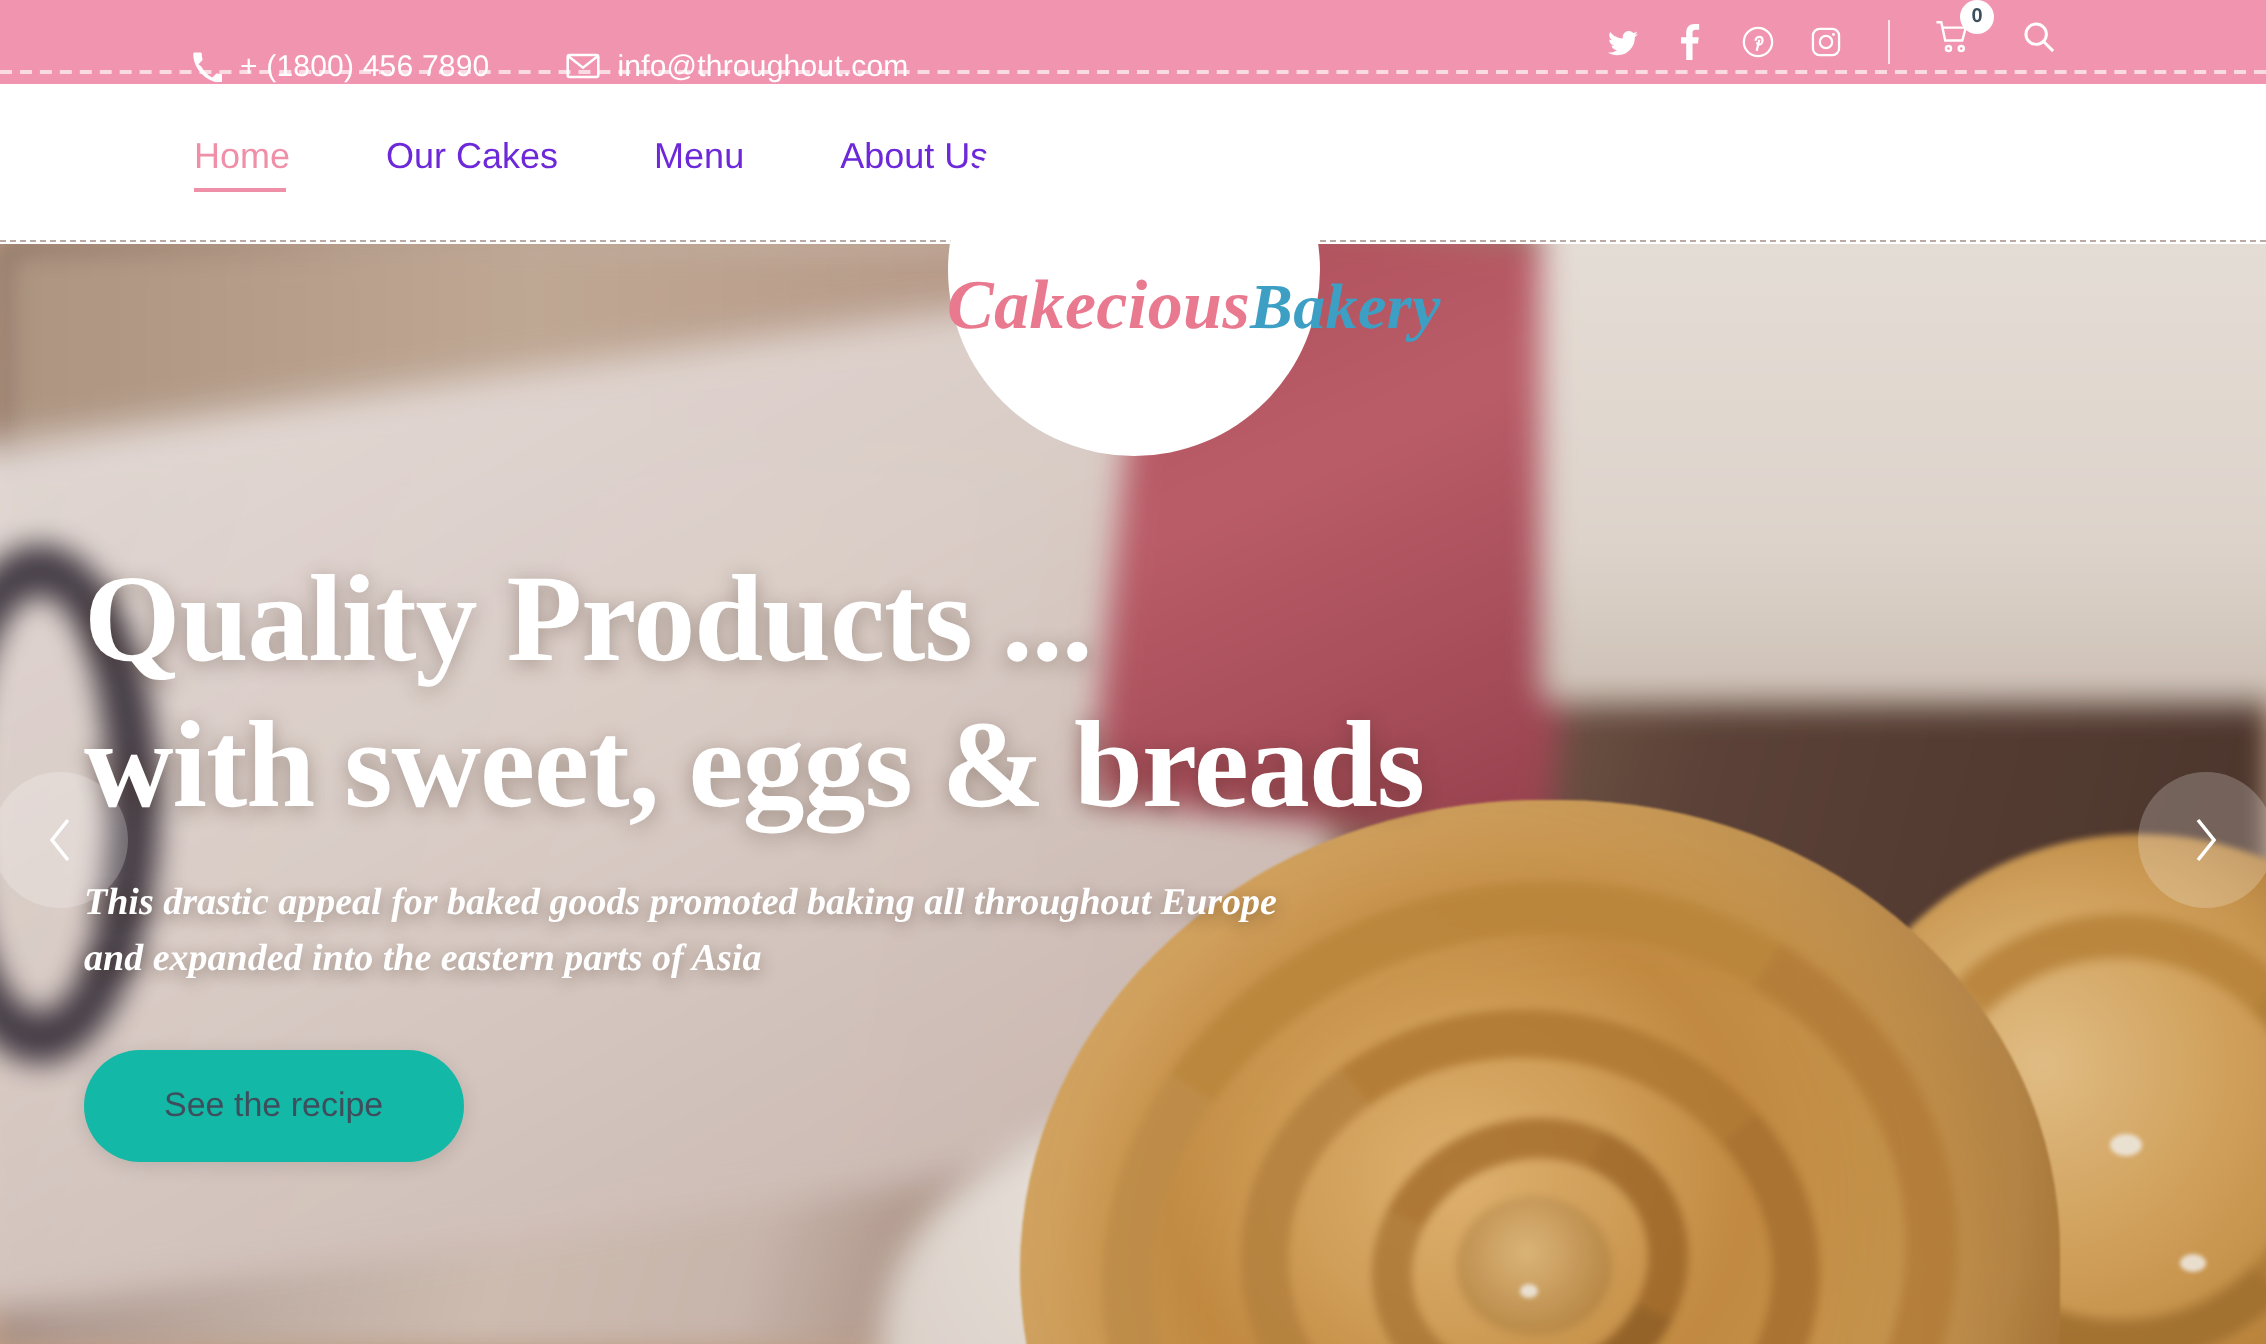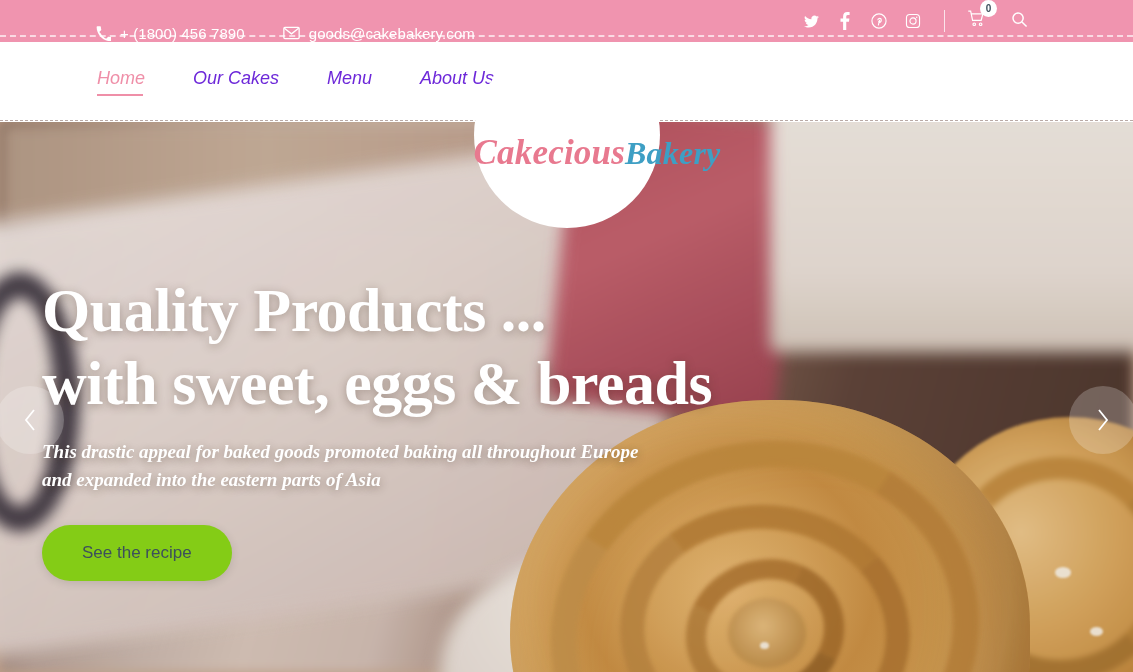--- a/index.html
+++ b/index.html
@@ -80,21 +80,20 @@
     color: #ffffff;
   }
 
   
   .navbar {
     position: relative;
     width: 1133px; height: 80px;
     background: #ffffff;
     display: flex; align-items: center;
     z-index: 20;
-    font-style: italic;
   }
   .navbar::after {
     content: "";
     position: absolute;
     left: 0; right: 0; bottom: 1px;
     border-top: 1px dashed #b9aaa6;
   }
   .nav-group {
     display: flex; align-items: center;
   }
@@ -323,21 +322,21 @@
     font-style: italic;
     font-weight: bold;
     color: #ffffff;
     font-size: 19px;
     line-height: 1.45;
     text-shadow: 0 2px 8px rgba(60,40,25,.4);
   }
   .hero-btn {
     display: inline-block;
     margin-top: 32px;
-    background: #84cc16;
+    background: #14b8a6;
     color: #3d4f5c;
     font-size: 17px;
     padding: 18px 40px;
     border-radius: 30px;
     border: none;
     font-family: "Liberation Sans", sans-serif;
     cursor: pointer;
     box-shadow: 0 2px 10px rgba(0,0,0,.12);
   }
 
@@ -371,21 +370,21 @@
       <span>+ (1800) 456 7890</span>
     </a>
 
     <a class="tb-item">
       <span class="ic">
         <svg width="17" height="14" viewBox="0 0 20 16" fill="none" stroke="#ffffff" stroke-width="1.5">
           <rect x="1" y="1.5" width="18" height="13" rx="1.2"></rect>
           <path d="M1.6 2.4 10 9l8.4-6.6"></path>
         </svg>
       </span>
-      <span>goods@cakebakery.com</span>
+      <span>info@throughout.com</span>
     </a>
 
   </div>
 
   <div class="tb-right">
 
     <a class="soc">
       <svg width="17" height="15" viewBox="0 0 24 24" fill="#ffffff">
         <path d="M24 4.6c-.9.4-1.8.7-2.8.8 1-.6 1.8-1.6 2.2-2.7-1 .6-2 1-3.1 1.2-.9-1-2.2-1.6-3.6-1.6-2.7 0-4.9 2.2-4.9 4.9 0 .4 0 .8.1 1.1C7.8 8.1 4.1 6.1 1.7 3.1c-.4.7-.7 1.6-.7 2.5 0 1.7.9 3.2 2.2 4.1-.8 0-1.6-.2-2.2-.6v.1c0 2.4 1.7 4.4 3.9 4.8-.4.1-.8.2-1.3.2-.3 0-.6 0-.9-.1.6 2 2.4 3.4 4.6 3.4-1.7 1.3-3.8 2.1-6.1 2.1-.4 0-.8 0-1.2-.1 2.2 1.4 4.8 2.2 7.5 2.2 9.1 0 14-7.5 14-14v-.6c1-.7 1.8-1.6 2.5-2.5z"></path>
       </svg>

